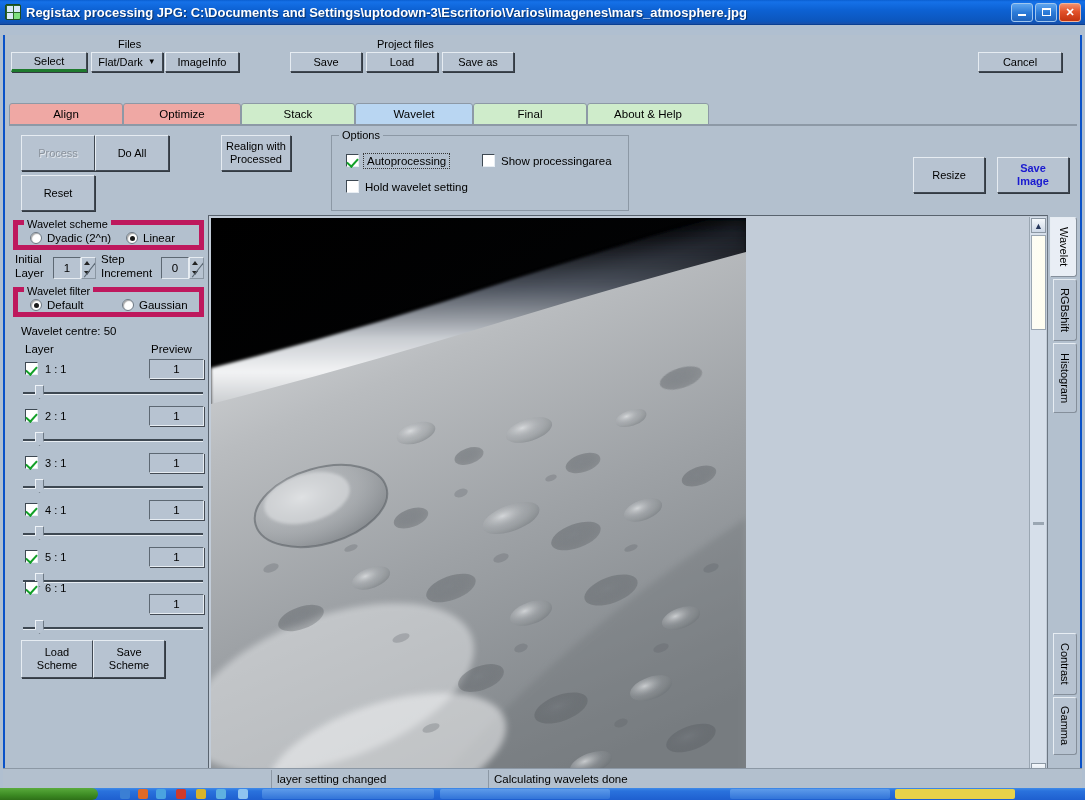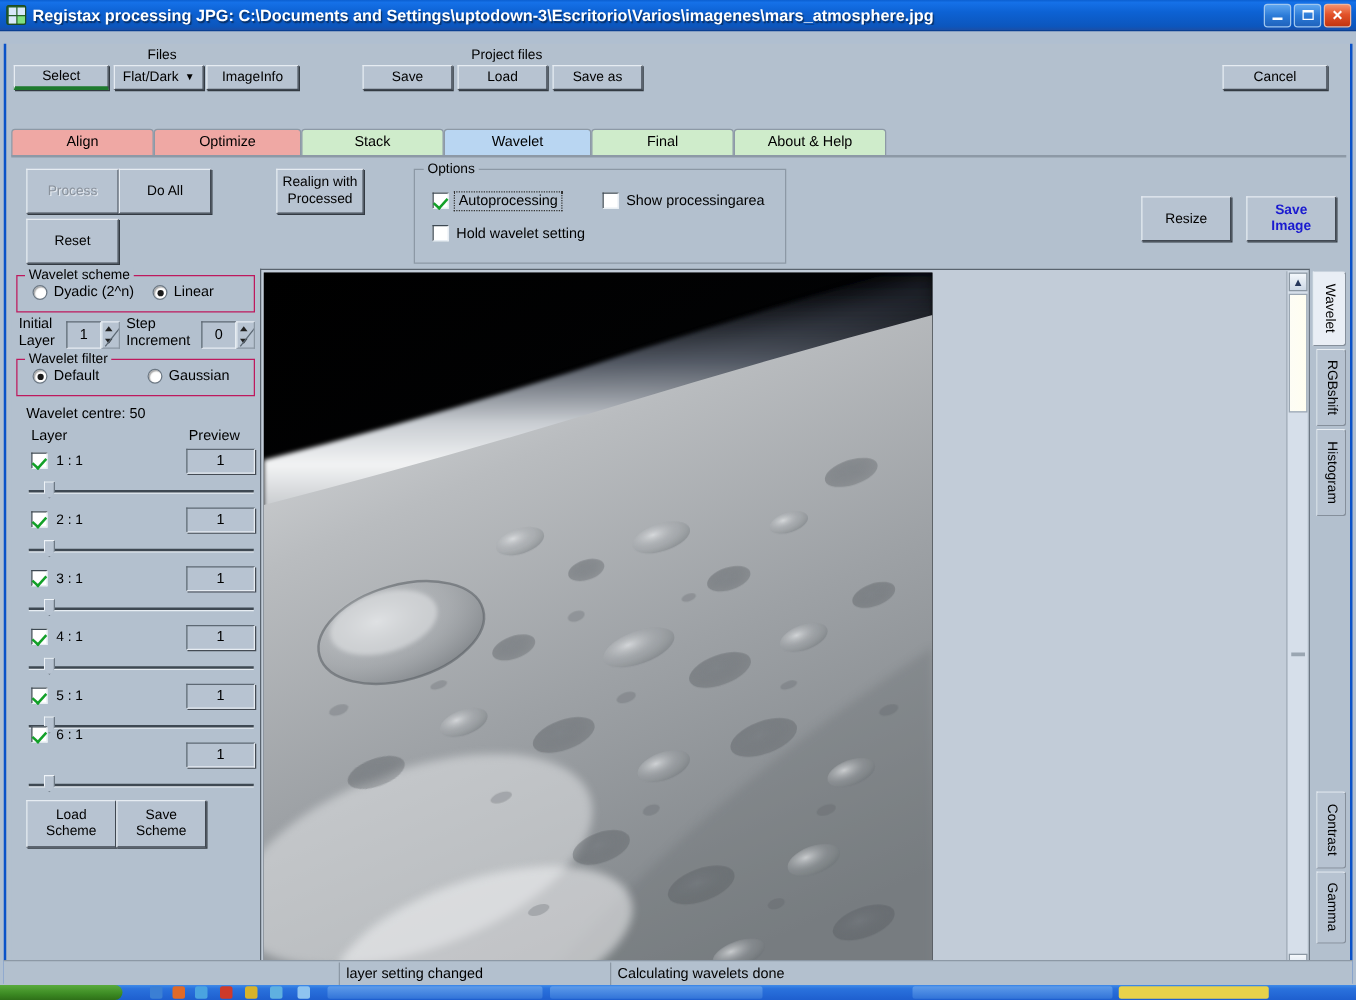--- a/index.html
+++ b/index.html
@@ -130,21 +130,21 @@
     border-width: 0 2.5px 2.5px 0; transform: rotate(42deg);
   }
   .focusdots { outline: 1px dotted #333; outline-offset: 1px; padding: 0 2px; }
 
   
   .leftpanel {
     position: absolute; left: 4px; top: 180px; width: 199px; height: 563px;
     background: #b3c0ce;
   }
   .lp-group {
-    position: absolute; border: 1px solid #be185d;
+    position: absolute; border: 5px solid #be185d;
   }
   .lp-title {
     position: absolute; top: -7px; left: 6px; background: #b3c0ce;
     padding: 0 3px; font-size: 11px;
   }
   .radio-row { position: absolute; display: flex; align-items: center; gap: 5px; font-size: 11.5px; }
   .radio {
     width: 12px; height: 12px; border-radius: 50%;
     background: #fff; border: 1px solid #6b7783;
     box-shadow: inset 1px 1px 1px rgba(0,0,0,.35);

